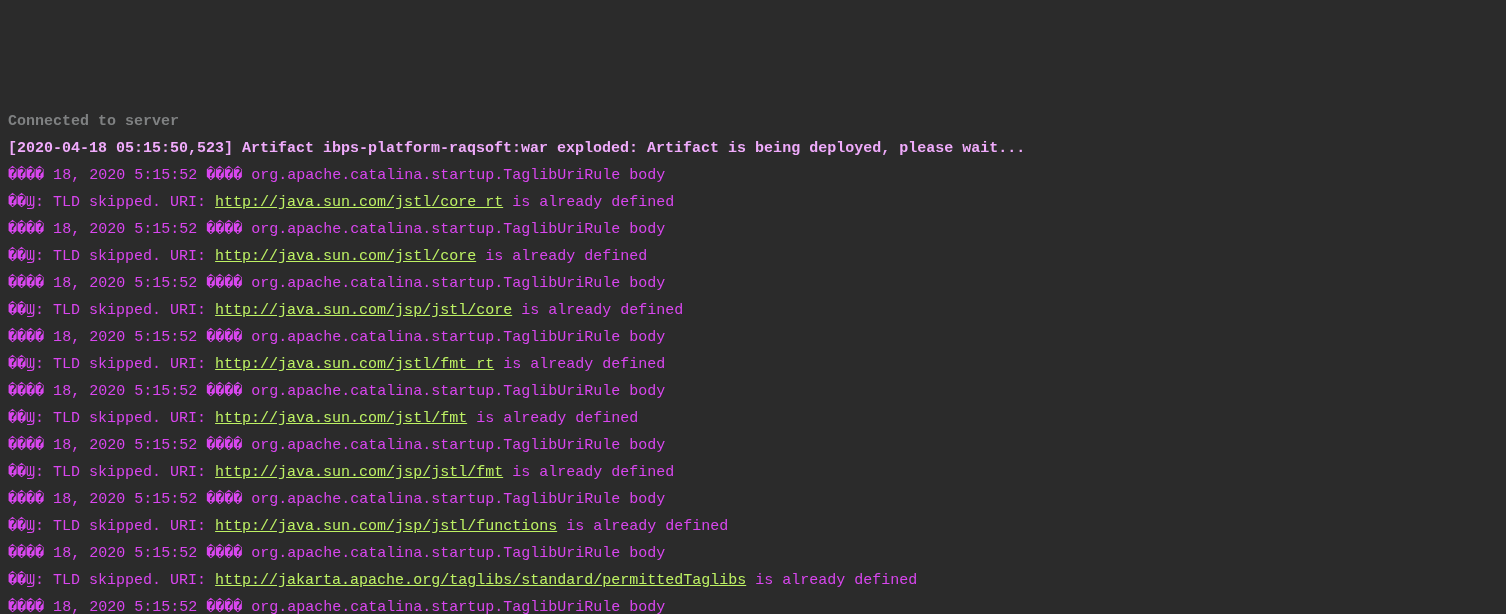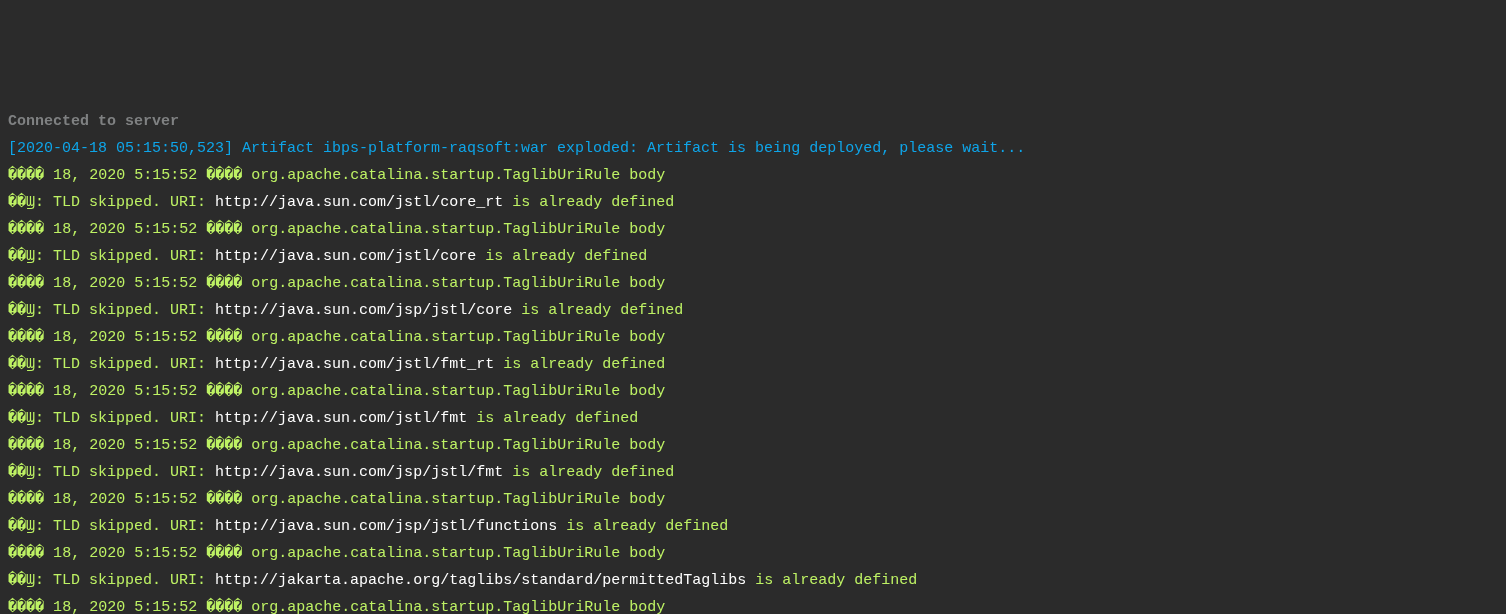--- a/index.html
+++ b/index.html
@@ -8,23 +8,23 @@
     font-family: "Consolas", "Courier New", monospace;
     font-size: 15px;
     line-height: 27px;
     padding: 0 8px;
     white-space: pre;
     overflow-x: auto;
     color: #bbbbbb;
   }
   .line { display: block; }
   .faded { color: #7f8182; font-weight: bold; }
-  .info { color: #0ea5e9; }
-  .err { color: #bef264; }
-  .link { color: #ffffff; }
+  .info { color: #f0abfc; font-weight: bold; }
+  .err { color: #d946ef; }
+  .link { color: #bef264; text-decoration: underline; }
 </style>
 </head>
 <body>
 
 
 
 <div id="console"><div class="line"><span class="faded">Connected to server</span></div><div class="line"><span class="info">[2020-04-18 05:15:50,523] Artifact ibps-platform-raqsoft:war exploded: Artifact is being deployed, please wait...</span></div><div class="line"><span class="err">���� 18, 2020 5:15:52 ���� org.apache.catalina.startup.TaglibUriRule body</span></div><div class="line"><span class="err">��Ϣ: TLD skipped. URI: </span><span class="link">http://java.sun.com/jstl/core_rt</span><span class="err"> is already defined</span></div><div class="line"><span class="err">���� 18, 2020 5:15:52 ���� org.apache.catalina.startup.TaglibUriRule body</span></div><div class="line"><span class="err">��Ϣ: TLD skipped. URI: </span><span class="link">http://java.sun.com/jstl/core</span><span class="err"> is already defined</span></div><div class="line"><span class="err">���� 18, 2020 5:15:52 ���� org.apache.catalina.startup.TaglibUriRule body</span></div><div class="line"><span class="err">��Ϣ: TLD skipped. URI: </span><span class="link">http://java.sun.com/jsp/jstl/core</span><span class="err"> is already defined</span></div><div class="line"><span class="err">���� 18, 2020 5:15:52 ���� org.apache.catalina.startup.TaglibUriRule body</span></div><div class="line"><span class="err">��Ϣ: TLD skipped. URI: </span><span class="link">http://java.sun.com/jstl/fmt_rt</span><span class="err"> is already defined</span></div><div class="line"><span class="err">���� 18, 2020 5:15:52 ���� org.apache.catalina.startup.TaglibUriRule body</span></div><div class="line"><span class="err">��Ϣ: TLD skipped. URI: </span><span class="link">http://java.sun.com/jstl/fmt</span><span class="err"> is already defined</span></div><div class="line"><span class="err">���� 18, 2020 5:15:52 ���� org.apache.catalina.startup.TaglibUriRule body</span></div><div class="line"><span class="err">��Ϣ: TLD skipped. URI: </span><span class="link">http://java.sun.com/jsp/jstl/fmt</span><span class="err"> is already defined</span></div><div class="line"><span class="err">���� 18, 2020 5:15:52 ���� org.apache.catalina.startup.TaglibUriRule body</span></div><div class="line"><span class="err">��Ϣ: TLD skipped. URI: </span><span class="link">http://java.sun.com/jsp/jstl/functions</span><span class="err"> is already defined</span></div><div class="line"><span class="err">���� 18, 2020 5:15:52 ���� org.apache.catalina.startup.TaglibUriRule body</span></div><div class="line"><span class="err">��Ϣ: TLD skipped. URI: </span><span class="link">http://jakarta.apache.org/taglibs/standard/permittedTaglibs</span><span class="err"> is already defined</span></div><div class="line"><span class="err">���� 18, 2020 5:15:52 ���� org.apache.catalina.startup.TaglibUriRule body</span></div></div>
 
 
 

